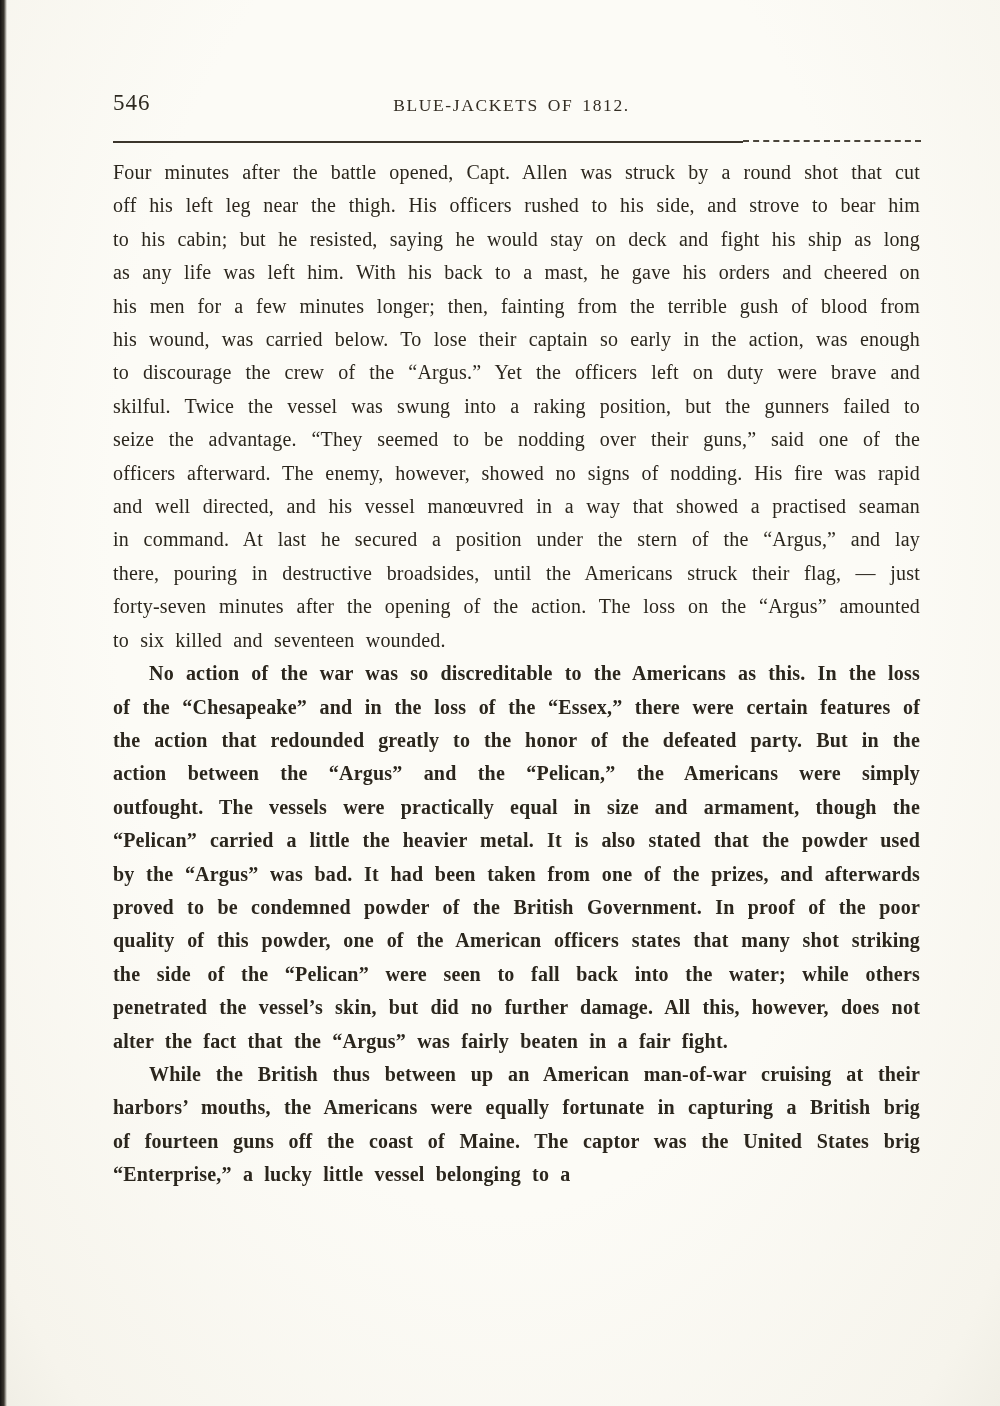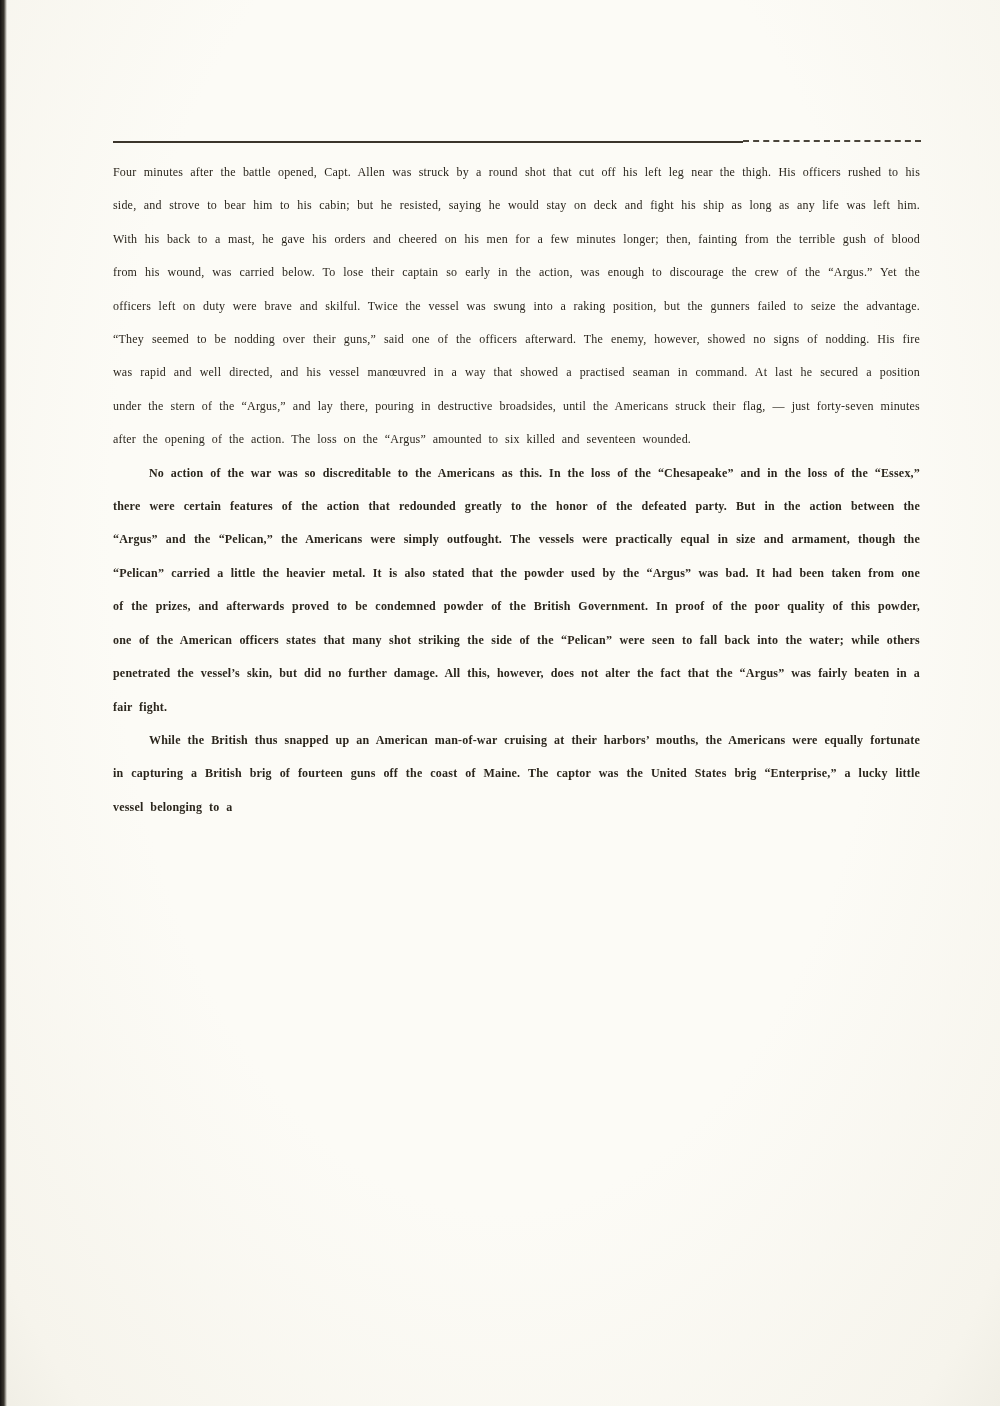--- a/index.html
+++ b/index.html
@@ -66,45 +66,49 @@
   .head-rule .rule-dashed {
     width: 22%;
     border-top: 2px dashed #4a443a;
     transform: translateY(-1px);
   }
   .page-body {
     position: absolute;
     top: 156px;
     left: 113px;
     width: 807px;
-    font-size: 12px;
+    font-size: 20px;
     line-height: 33.4px;
     text-align: justify;
     word-spacing: 0.30em;
     letter-spacing: 0.2px;
     color: #2b261d;
   }
   .page-body p {
     margin: 0;
   }
   .page-body p.indent {
     text-indent: 36px;
     font-weight: bold;
   }
 </style>
 </head>
 <body>
 
 <div class="scan-page">
   <div class="scan-edge-left"></div>
 
+  <div class="running-head">
+    <span class="page-number">546</span>
+    <span class="head-title">BLUE-JACKETS OF 1812.</span>
+  </div>
 
   <div class="head-rule">
     <span class="rule-solid"></span>
     <span class="rule-dashed"></span>
   </div>
 
   <div class="page-body">
     <p>Four minutes after the battle opened, Capt. Allen was struck by a round shot that cut off his left leg near the thigh. His officers rushed to his side, and strove to bear him to his cabin; but he resisted, saying he would stay on deck and fight his ship as long as any life was left him. With his back to a mast, he gave his orders and cheered on his men for a few minutes longer; then, fainting from the terrible gush of blood from his wound, was carried below. To lose their captain so early in the action, was enough to discourage the crew of the “Argus.” Yet the officers left on duty were brave and skilful. Twice the vessel was swung into a raking position, but the gunners failed to seize the advantage. “They seemed to be nodding over their guns,” said one of the officers afterward. The enemy, however, showed no signs of nodding. His fire was rapid and well directed, and his vessel manœuvred in a way that showed a practised seaman in command. At last he secured a position under the stern of the “Argus,” and lay there, pouring in destructive broadsides, until the Americans struck their flag, — just forty-seven minutes after the opening of the action. The loss on the “Argus” amounted to six killed and seventeen wounded.</p>
     <p class="indent">No action of the war was so discreditable to the Americans as this. In the loss of the “Chesapeake” and in the loss of the “Essex,” there were certain features of the action that redounded greatly to the honor of the defeated party. But in the action between the “Argus” and the “Pelican,” the Americans were simply outfought. The vessels were practically equal in size and armament, though the “Pelican” carried a little the heavier metal. It is also stated that the powder used by the “Argus” was bad. It had been taken from one of the prizes, and afterwards proved to be condemned powder of the British Government. In proof of the poor quality of this powder, one of the American officers states that many shot striking the side of the “Pelican” were seen to fall back into the water; while others penetrated the vessel’s skin, but did no further damage. All this, however, does not alter the fact that the “Argus” was fairly beaten in a fair fight.</p>
-    <p class="indent">While the British thus snapped up an American man-of-war cruising at their harbors’ mouths, the Americans were equally fortunate in capturing a British brig of fourteen guns off the coast of Maine. The captor was the United States brig “Enterprise,” a lucky little vessel belonging to a</p>
+    <p class="indent">While the British thus between up an American man-of-war cruising at their harbors’ mouths, the Americans were equally fortunate in capturing a British brig of fourteen guns off the coast of Maine. The captor was the United States brig “Enterprise,” a lucky little vessel belonging to a</p>
   </div>
 </div>
 
 </body></html>

